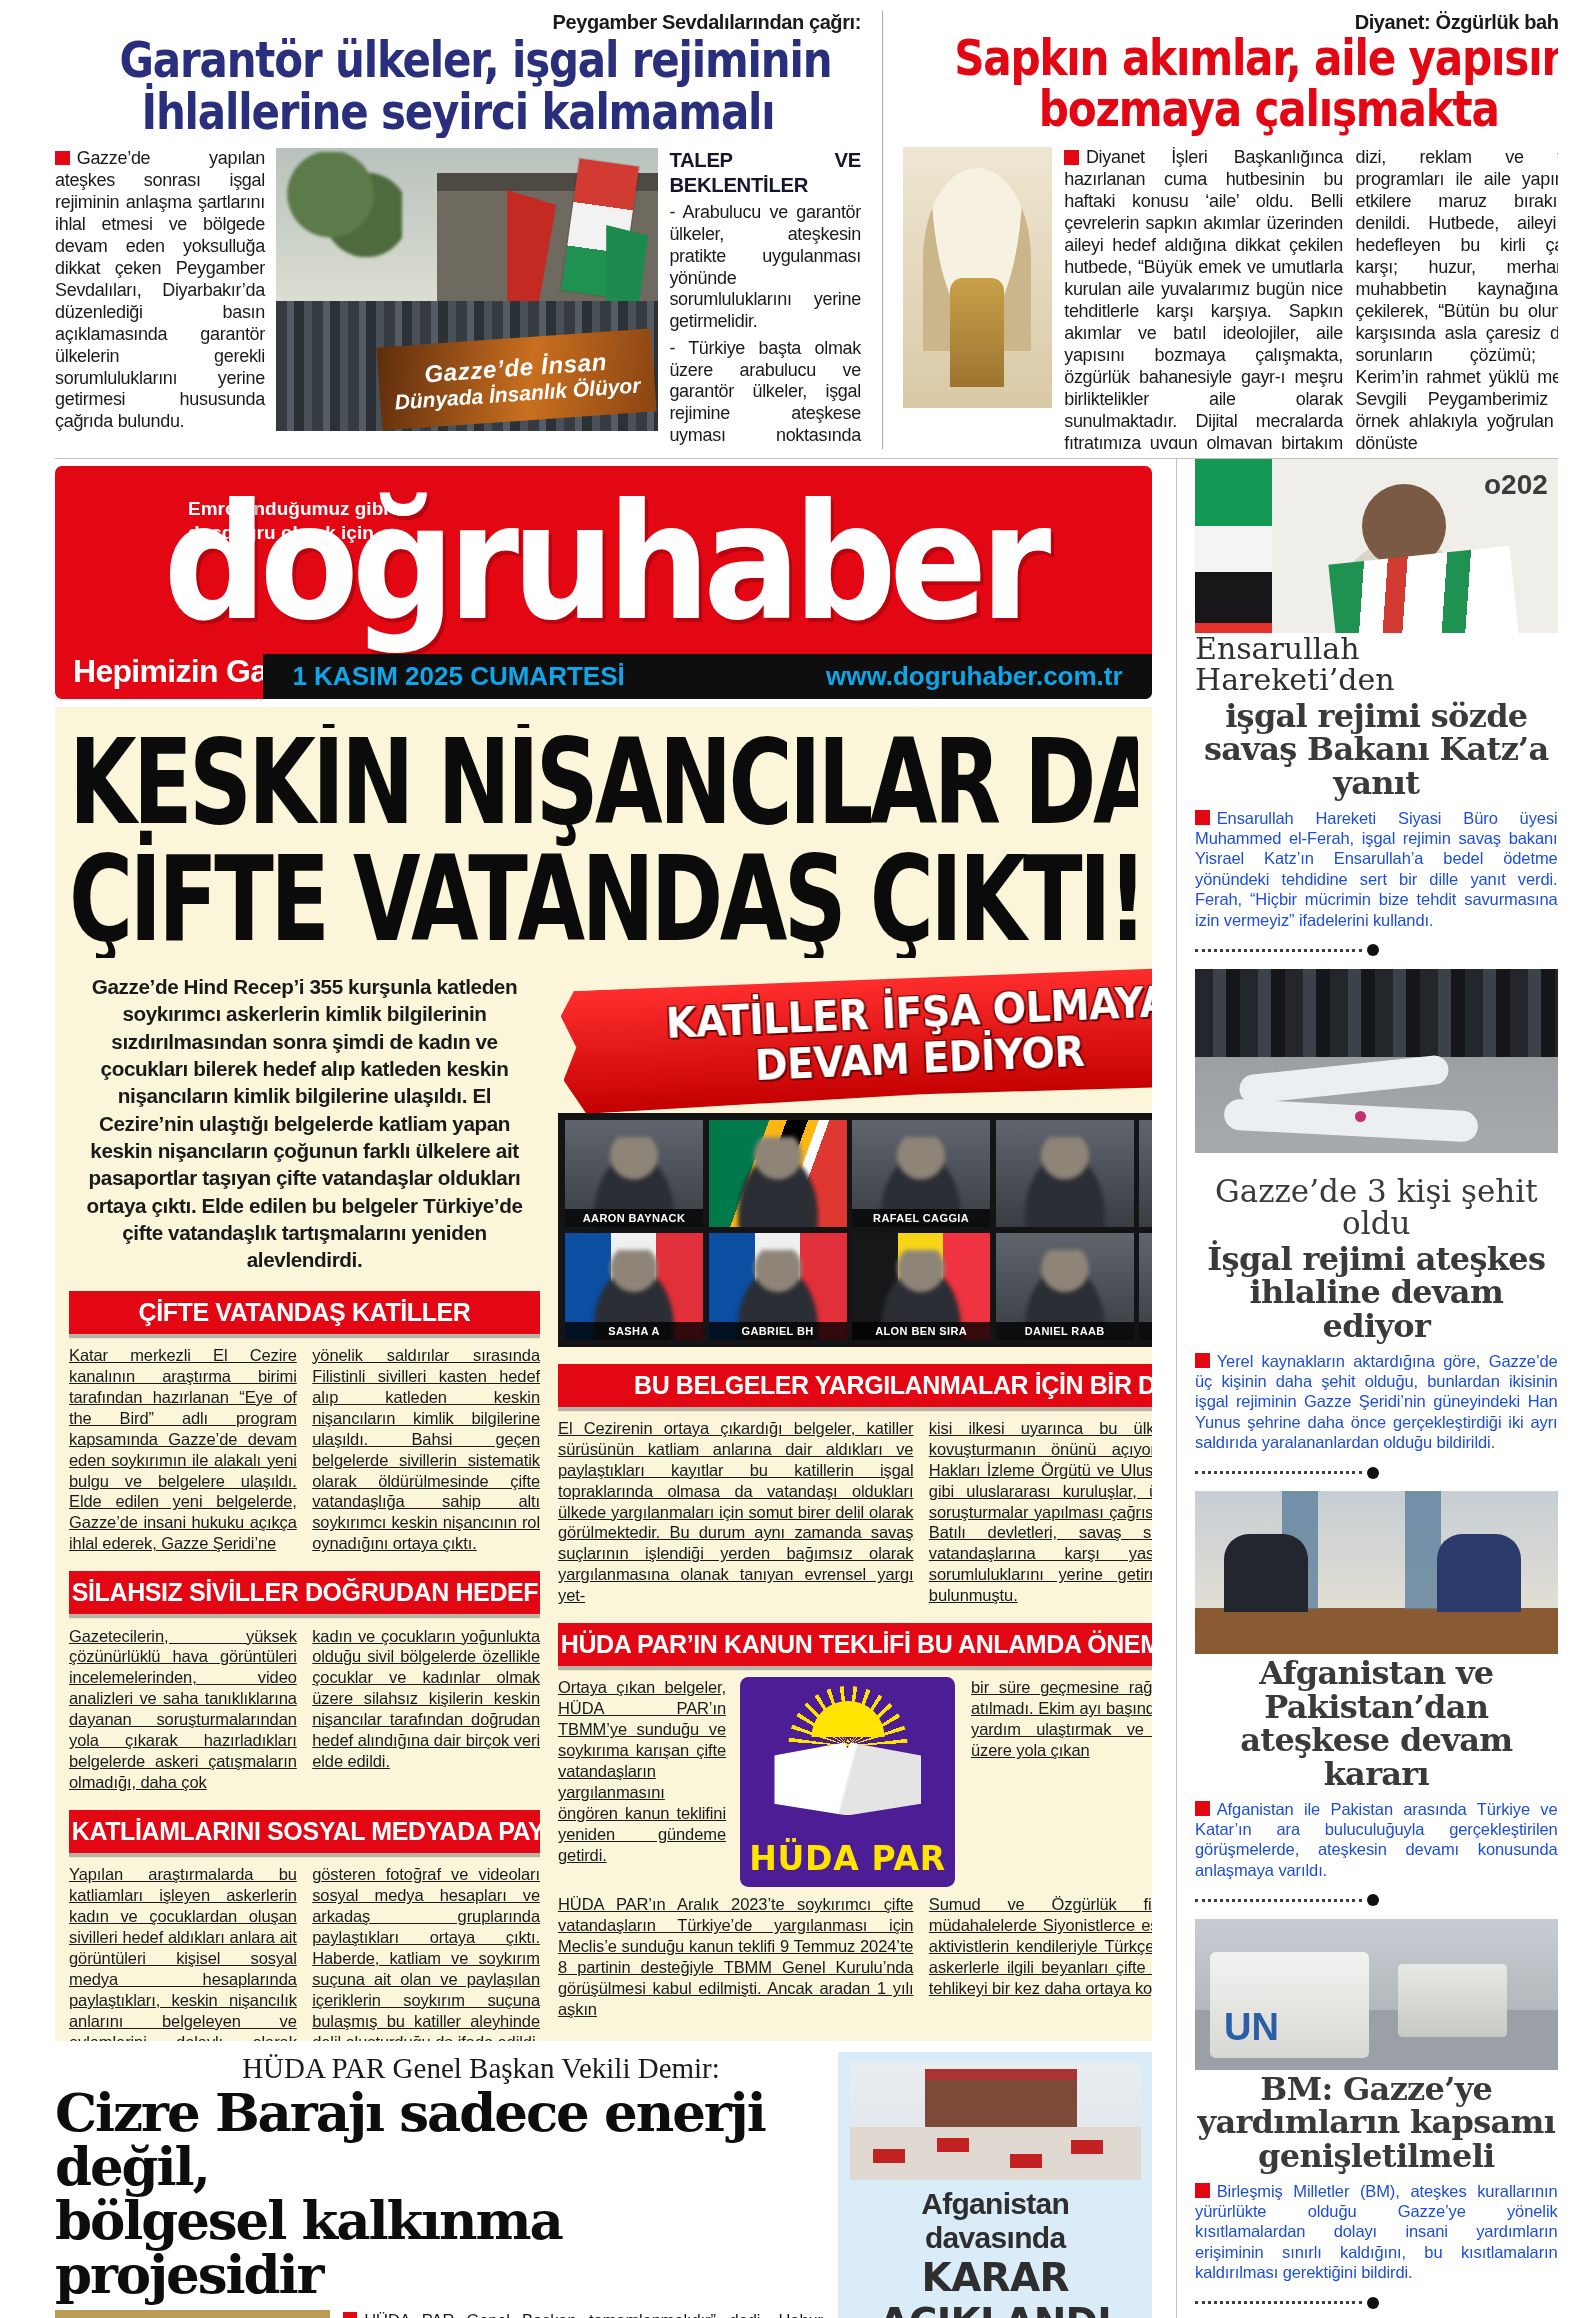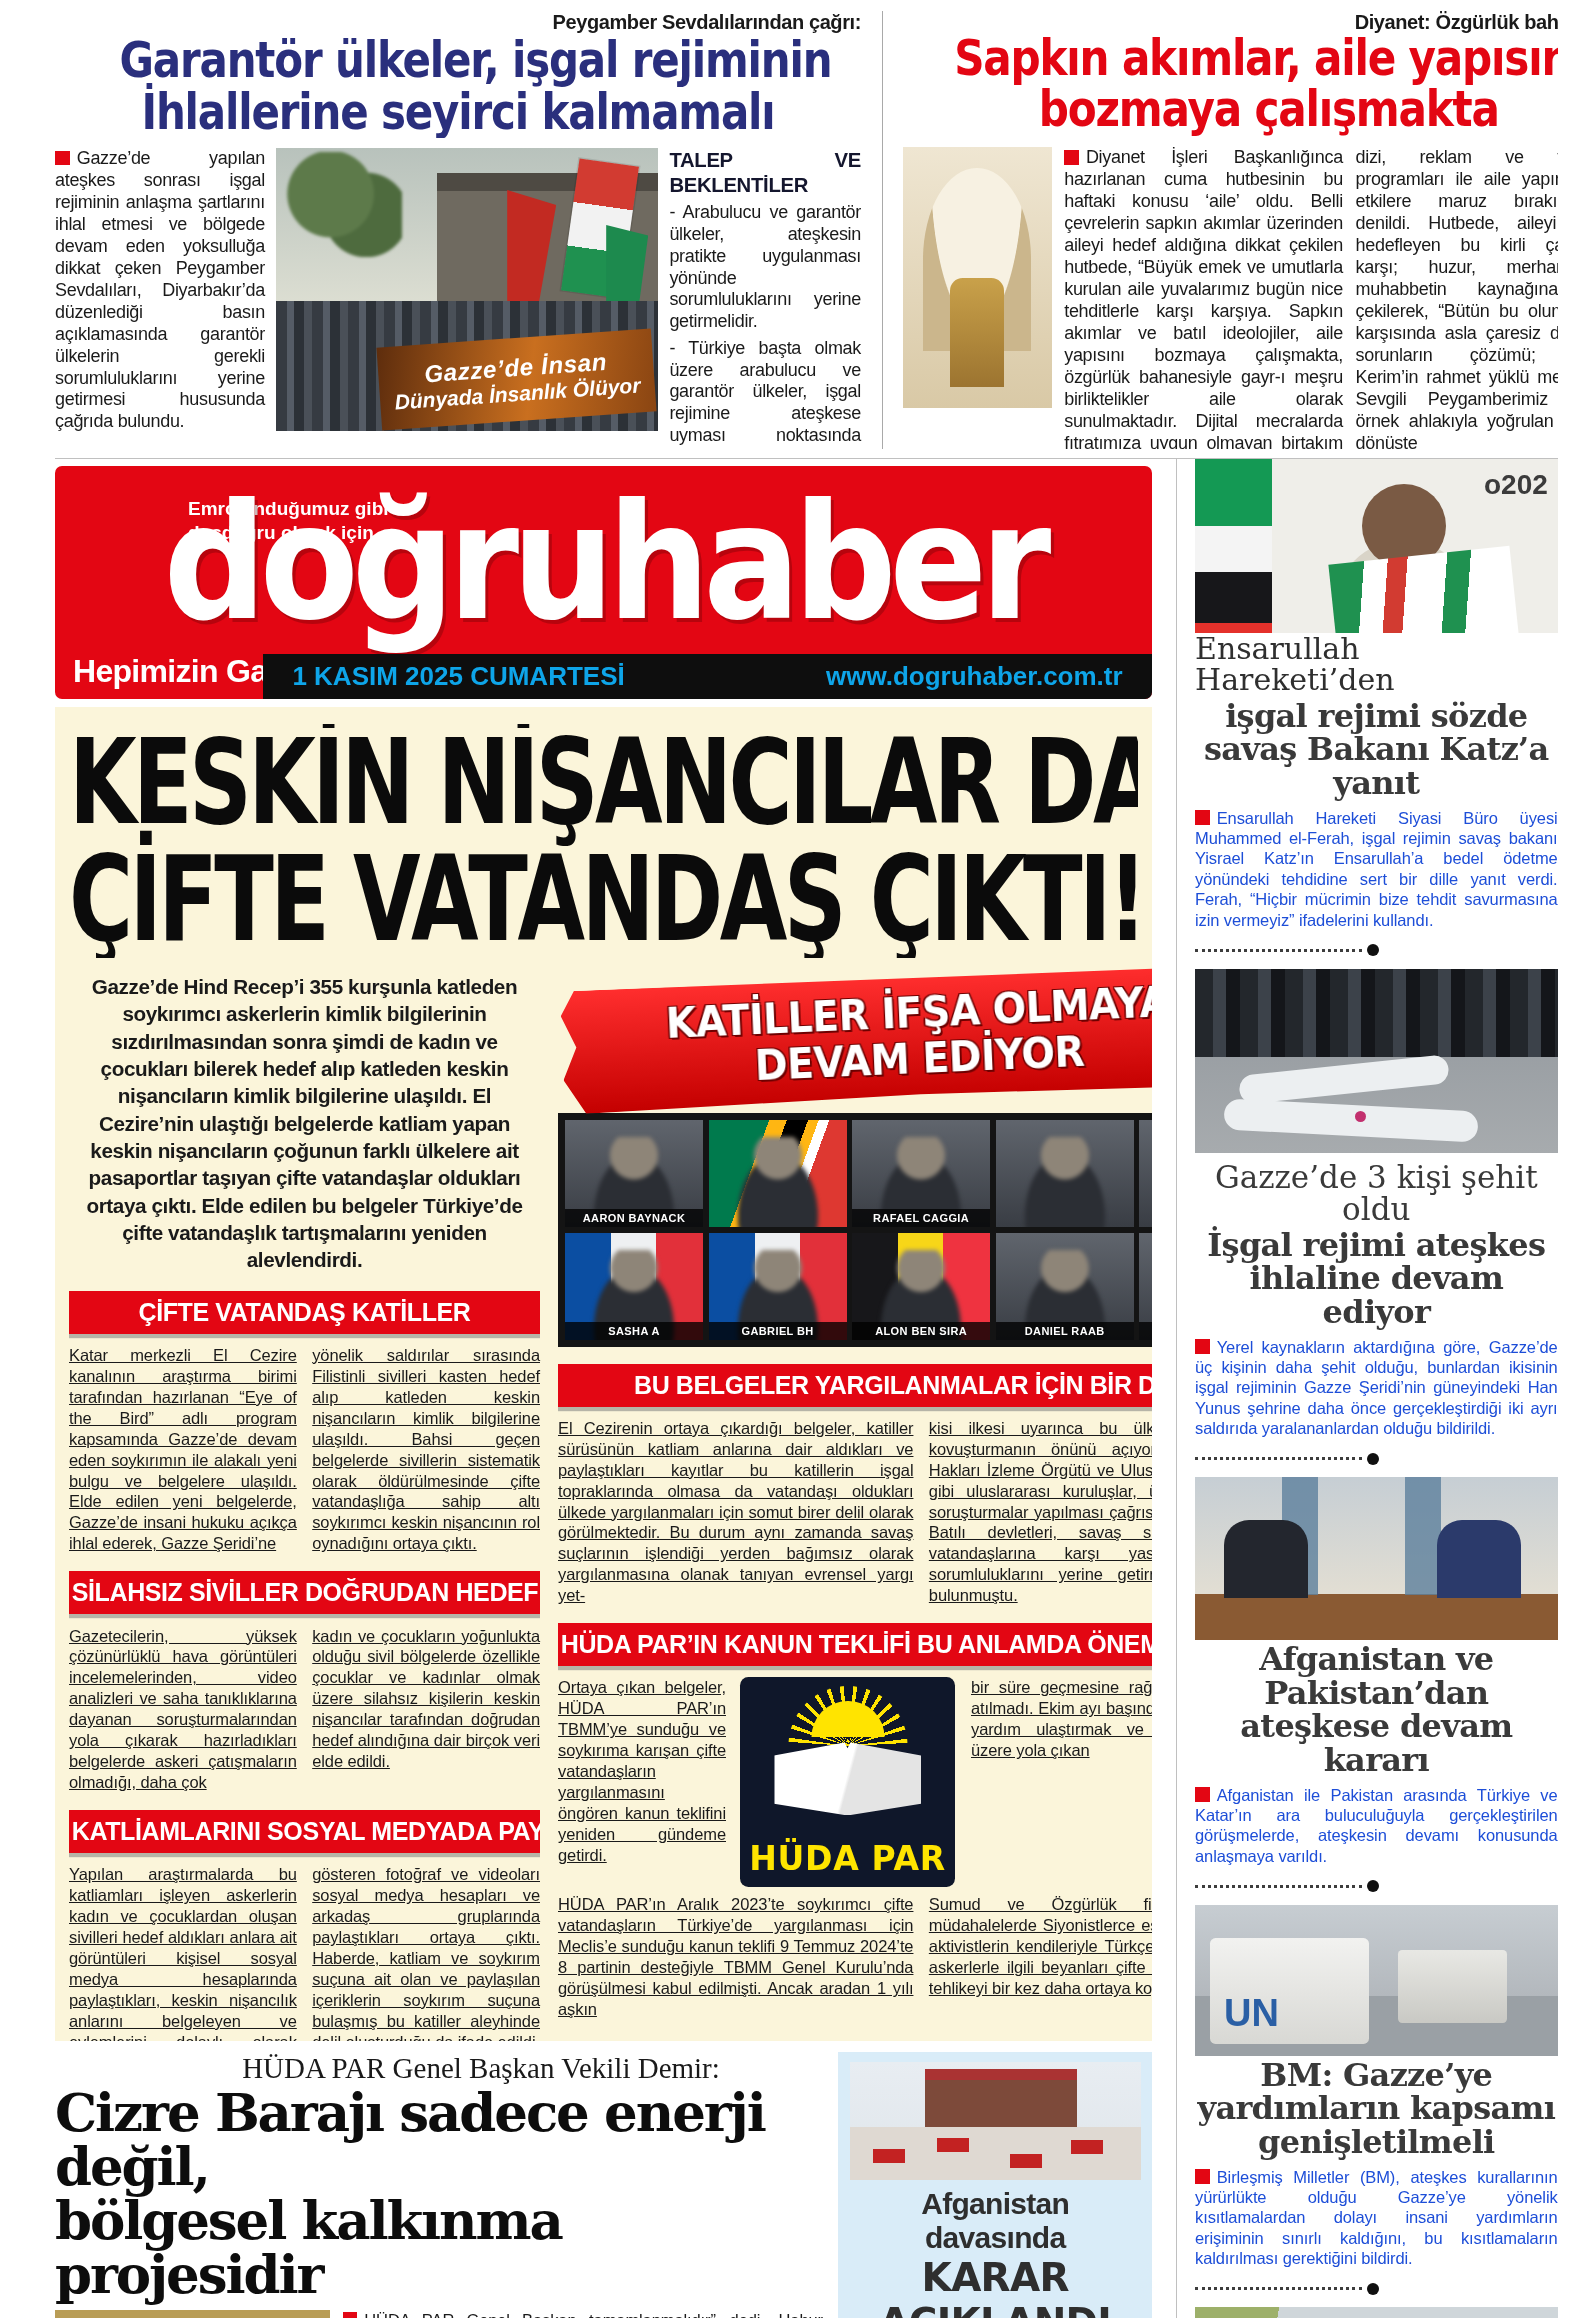--- a/index.html
+++ b/index.html
@@ -62,21 +62,21 @@
 
   .collage{background:#141414;padding:7px;display:grid;grid-template-columns:repeat(5,1fr);gap:5.6px;}
   .pcard{position:relative;height:107px;background:linear-gradient(#60656d,#393d44);overflow:hidden;}
   .pcard .sil{position:absolute;left:50%;top:16%;width:74%;height:95%;transform:translateX(-50%);background:radial-gradient(circle at 50% 18%,#8e8578 0 24%,transparent 25%),radial-gradient(ellipse at 50% 78%,#2b2e34 0 55%,transparent 56%);filter:blur(2.1px);}
   .flag-sa{background:linear-gradient(110deg,#007a4d 0 34%,#ffb612 34% 44%,#000 44% 56%,#ffb612 56% 62%,#fff 62% 68%,#de3831 68%);}
   .flag-fr{background:linear-gradient(90deg,#0b4ea2 0 33%,#eef0f2 33% 66%,#e2303a 66%);}
   .flag-be{background:linear-gradient(90deg,#17171a 0 33%,#f7d618 33% 66%,#ef3340 66%);}
   .pname{position:absolute;bottom:0;left:0;right:0;background:rgba(0,0,0,0.78);color:#fff;font-size:11px;font-weight:bold;text-align:center;padding:2.8px 1.4px;letter-spacing:0.4px;}
 
   .huda-grid{display:grid;grid-template-columns:168px 217px 1fr;column-gap:14px;margin-bottom:7px;}
-  .huda-logo{width:215px;height:210px;background:#0f172a;border-radius:8.4px;position:relative;overflow:hidden;}
+  .huda-logo{width:215px;height:210px;background:#4c1d95;border-radius:8.4px;position:relative;overflow:hidden;}
   .huda-rays{position:absolute;top:8.4px;left:50%;width:119px;height:60px;transform:translateX(-50%);background:repeating-conic-gradient(from -86deg at 50% 100%,#ffe400 0 4deg,transparent 4deg 13deg);border-radius:119px 119px 0 0;}
   .huda-sun{position:absolute;top:24px;left:50%;transform:translateX(-50%);width:73px;height:36px;background:#ffe400;border-radius:73px 73px 0 0;}
   .huda-book{position:absolute;top:65px;left:50%;transform:translateX(-50%);width:147px;height:73px;background:linear-gradient(105deg,#ffffff 49%,#e4e4e4 51%);clip-path:polygon(0 18%,48% 0,50% 8%,52% 0,100% 18%,100% 84%,50% 100%,0 84%);}
   .huda-name{position:absolute;bottom:9.8px;width:100%;text-align:center;color:#ffe400;font-weight:bold;font-size:33px;letter-spacing:0.7px;font-family:"DejaVu Sans",sans-serif;}
 
   
   .bottom-row{display:grid;grid-template-columns:768px 1fr;column-gap:15.4px;margin-top:11.2px;height:301px;overflow:hidden;}
   .cizre-kicker{font-family:"Liberation Serif",serif;font-size:29px;text-align:center;padding-left:84px;}
   .cizre-headline{font-family:"DejaVu Serif",serif;font-weight:bold;font-size:53px;line-height:1.02;letter-spacing:-2.1px;color:#0d0d0d;}
   .cizre-content{display:grid;grid-template-columns:275px 1fr 1fr;gap:12.6px;margin-top:8.4px;}
@@ -89,21 +89,21 @@
   .ph-kartal .trk{position:absolute;width:32px;height:14px;background:#c32222;bottom:14%;}
   .ph-kartal .t1{left:8%;} .ph-kartal .t2{left:30%;bottom:24%;} .ph-kartal .t3{left:55%;bottom:10%;} .ph-kartal .t4{left:76%;bottom:22%;}
   .kartal-h1{font-weight:bold;font-size:30px;text-align:center;color:#2e2e2e;margin-top:7px;letter-spacing:-0.7px;}
   .kartal-h2{font-weight:bold;font-size:39px;text-align:center;color:#2e2e2e;letter-spacing:-0.7px;margin-bottom:5.6px;font-family:"DejaVu Sans",sans-serif;}
 
   
   .sidebar{border-left:0.7px solid #c0c0c0;padding-left:18px;height:1869px;overflow:hidden;display:flex;flex-direction:column;margin-top:0;}
   .sb-art{margin-bottom:2.8px;}
   .sb-kicker{font-family:"DejaVu Serif",serif;font-size:30px;color:#2f2f2f;background:#fff;width:fit-content;padding:0 7px 1.4px 0;margin-top:-36px;position:relative;line-height:1.05;}
   .sb-headline{font-family:"DejaVu Serif",serif;font-weight:bold;color:#3a3a3a;text-align:center;font-size:32px;line-height:1.05;letter-spacing:-0.7px;margin-top:2.8px;}
-  .sb-headline-light{font-family:"DejaVu Serif",serif;color:#3a3a3a;text-align:center;font-size:31px;line-height:1.05;margin-top:8px;}
+  .sb-headline-light{font-family:"DejaVu Serif",serif;color:#3a3a3a;text-align:center;font-size:31px;line-height:1.05;margin-top:22px;}
   .sb-body{font-size:16.5px;line-height:1.24;text-align:justify;margin-top:7px;color:#1d4ed8;letter-spacing:-0.1px;}
   .dotsep{display:flex;align-items:center;margin:14px 0 9.8px;}
   .dotsep .line{width:46%;border-top:3.5px dotted #3d3d3d;}
   .dotsep .dot{width:12px;height:12px;background:#101010;border-radius:50%;margin-left:5.6px;}
 
   .ph-ensar{height:210px;background:#efeee9;}
   .ph-ensar .stripes{position:absolute;left:0;top:0;width:77px;height:100%;background:linear-gradient(180deg,#149954 0 32%,#f4f4f4 32% 54%,#17171a 54% 78%,#e4312b 78%);}
   .ph-ensar .head{position:absolute;left:46%;top:12%;width:84px;height:84px;border-radius:50%;background:#7a5a44;box-shadow:0 84px 0 28px #d9d4c8;}
   .ph-ensar .scarf{position:absolute;left:38%;top:46%;width:182px;height:98px;background:linear-gradient(100deg,#1f9150 0 18%,#fff 18% 30%,#d23b31 30% 40%,#fff 40% 60%,#1f9150 60% 72%,#fff 72%);transform:rotate(-6deg);}
   .ph-ensar .phtext{position:absolute;right:9.8px;top:10px;font-size:28px;color:#3b3b3b;font-weight:bold;}

